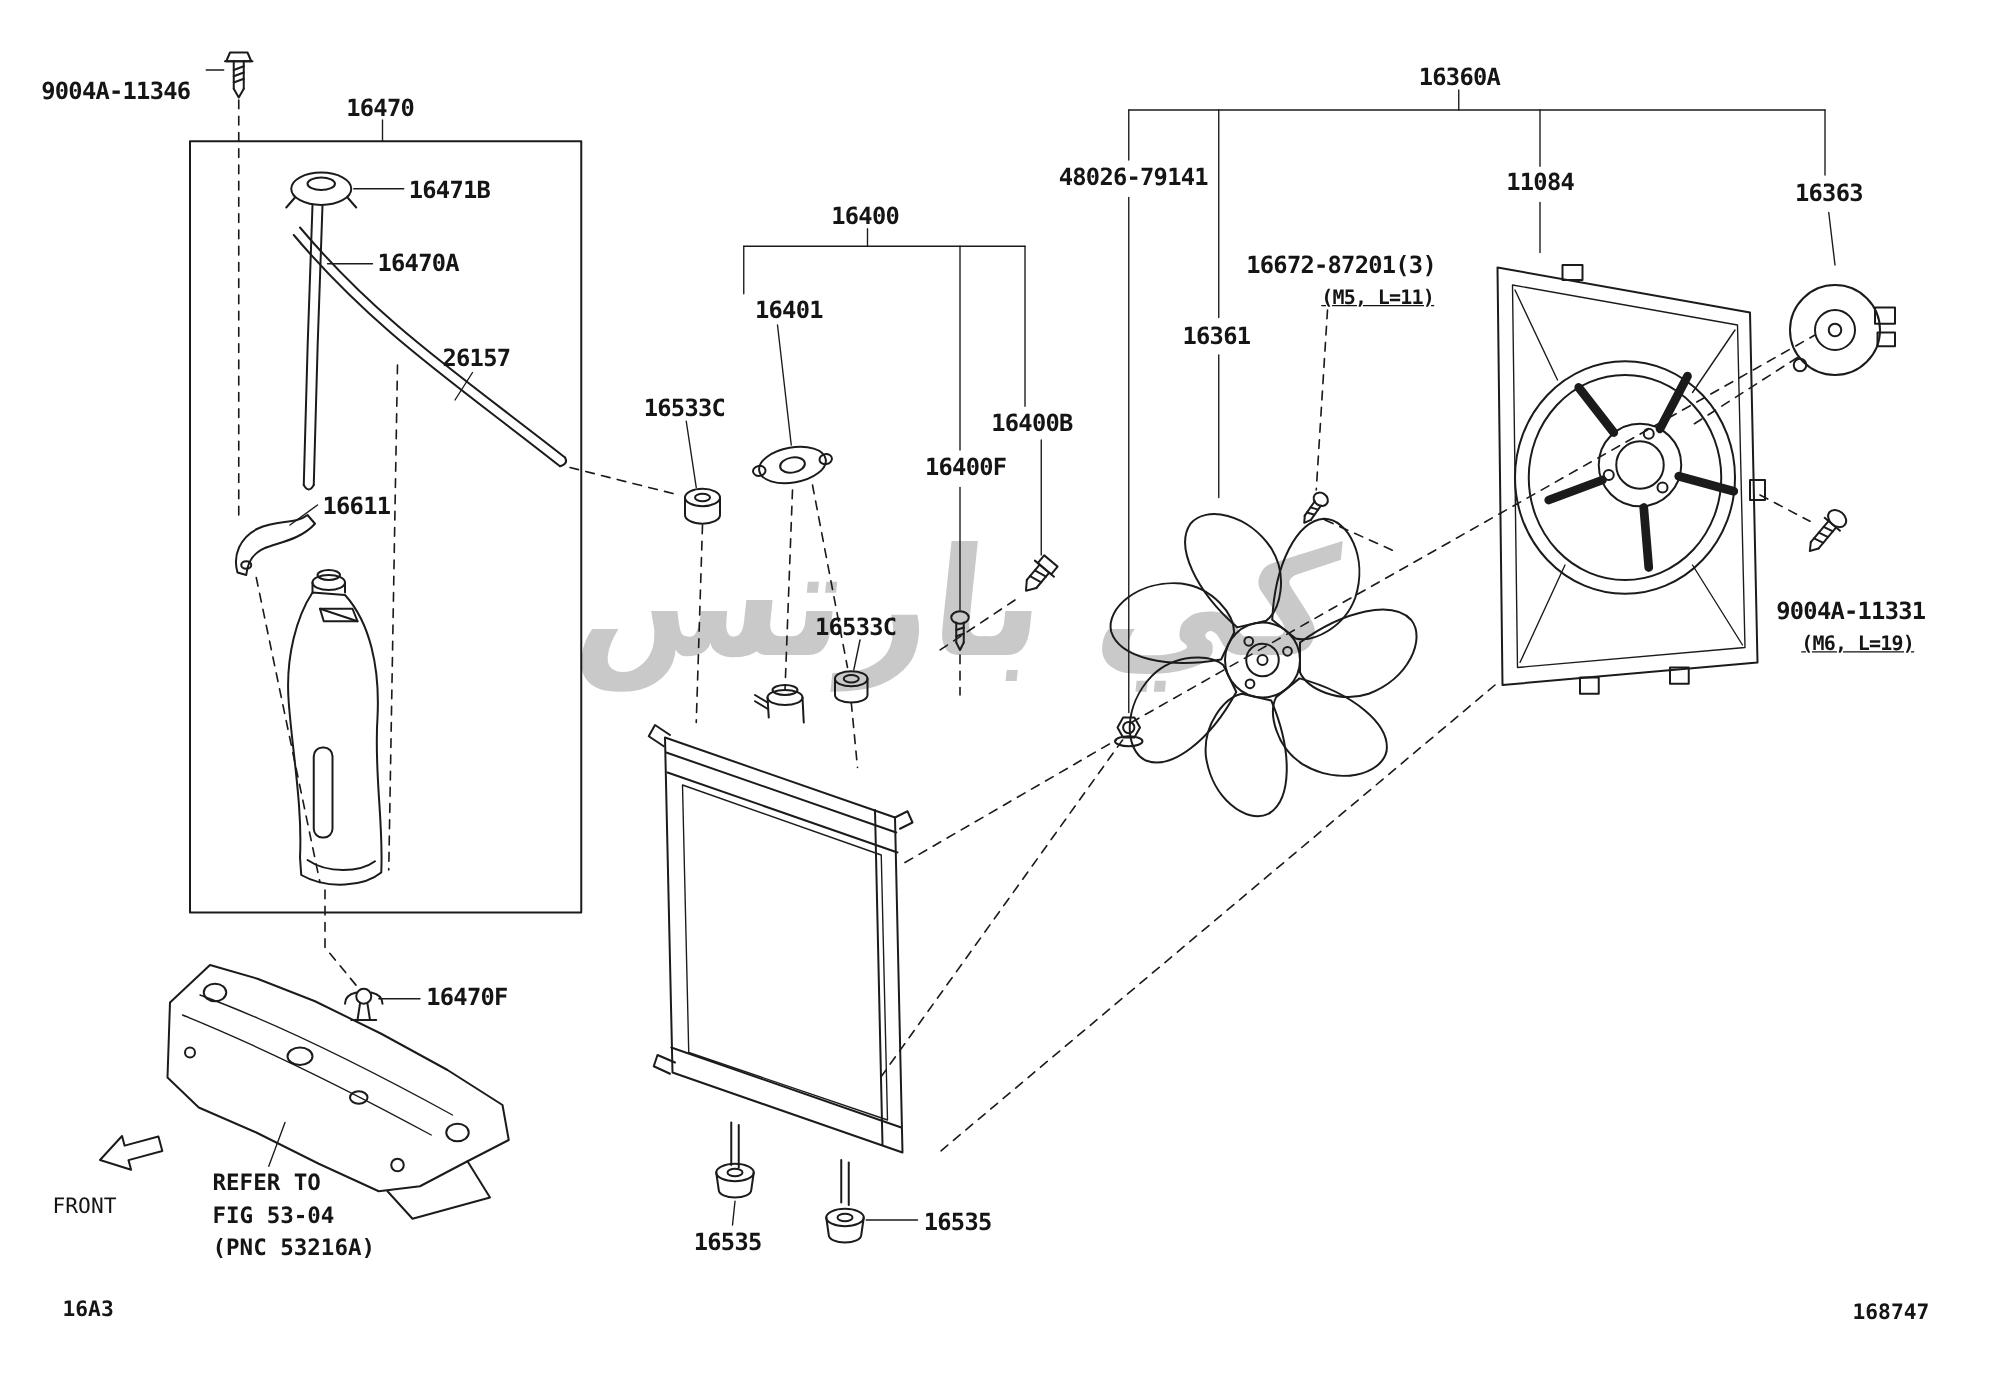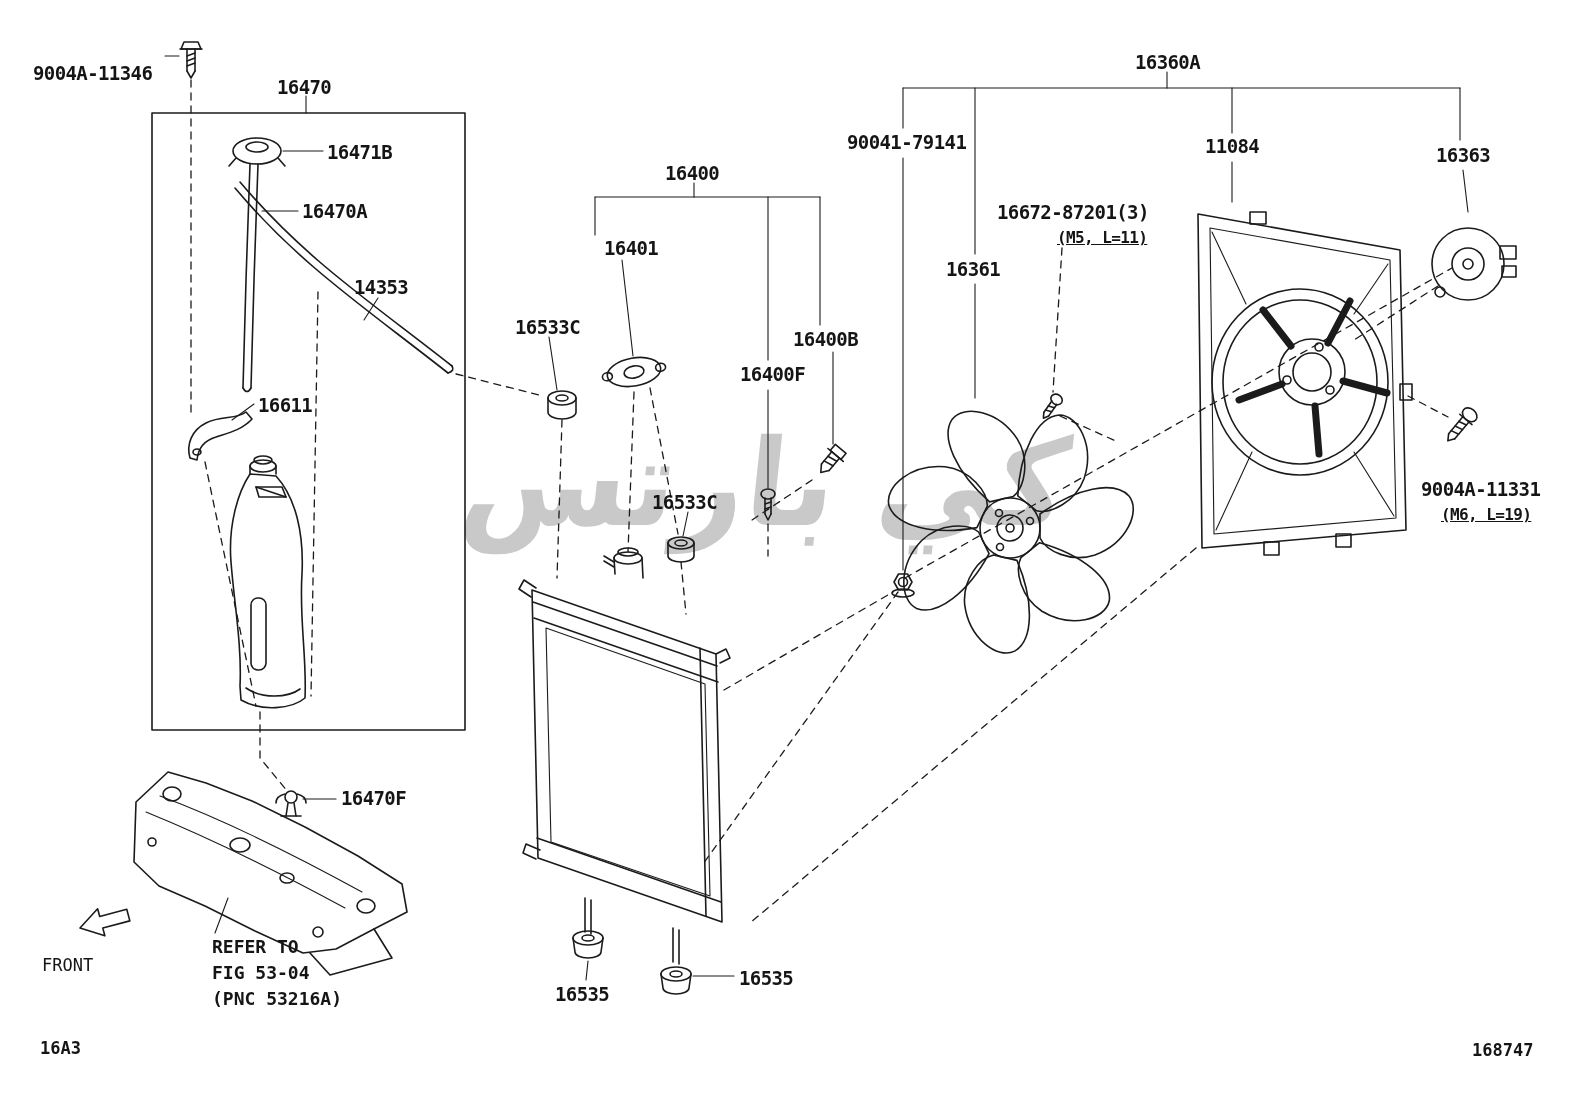--- a/index.html
+++ b/index.html
@@ -5,22 +5,22 @@
   html,body{margin:0;padding:0;background:#fff;}
   #stage{position:relative;width:1592px;height:1099px;background:#fff;overflow:hidden;
          font-family:"DejaVu Sans Mono","Liberation Mono",monospace;color:#151515;}
   #stage svg{position:absolute;left:0;top:0;}
   .ln{stroke:#1b1b1b;stroke-width:1.6;fill:none;stroke-linecap:round;stroke-linejoin:round;}
   .thin{stroke-width:1.1;}
   .dash{stroke-dasharray:7 6;stroke-width:1.3;}
   .spoke{stroke-width:7;}
   .lbl{position:absolute;font-size:19px;font-weight:700;letter-spacing:-0.6px;white-space:nowrap;}
   .sub{font-size:16px;text-decoration:underline;}
-  .corner{position:absolute;font-size:17px;font-weight:700;}
-  .note-line{position:absolute;font-size:18px;font-weight:700;white-space:nowrap;margin-left:42px;}
+  .corner{position:absolute;font-size:17px;font-weight:700;margin-left:10px;}
+  .note-line{position:absolute;font-size:18px;font-weight:700;white-space:nowrap;}
   .front{position:absolute;font-size:17px;font-weight:400;}
   .watermark{position:absolute;left:462px;top:414px;font-size:120px;font-weight:700;
              color:#c9c9c9;font-family:"DejaVu Sans",sans-serif;transform:skewX(-6deg);
              pointer-events:none;}
 </style>
 </head>
 <body>
 
 <div id="stage">
 
@@ -307,29 +307,29 @@
         <path d="M1458,440 L1462,446 L1466,440"></path>
       </g>
 
     </g>
   </svg>
 
   <div class="lbl" style="left:33px;top:62px">9004A-11346</div>
   <div class="lbl" style="left:277px;top:76px">16470</div>
   <div class="lbl" style="left:327px;top:141px">16471B</div>
   <div class="lbl" style="left:302px;top:200px">16470A</div>
-  <div class="lbl" style="left:354px;top:276px">14353</div>
+  <div class="lbl" style="left:354px;top:276px">26157</div>
   <div class="lbl" style="left:258px;top:394px">16611</div>
   <div class="lbl" style="left:665px;top:162px">16400</div>
   <div class="lbl" style="left:604px;top:237px">16401</div>
   <div class="lbl" style="left:515px;top:316px">16533C</div>
   <div class="lbl" style="left:793px;top:328px">16400B</div>
   <div class="lbl" style="left:740px;top:363px">16400F</div>
   <div class="lbl" style="left:652px;top:491px">16533C</div>
-  <div class="lbl" style="left:847px;top:131px">90041-79141</div>
+  <div class="lbl" style="left:847px;top:131px">48026-79141</div>
   <div class="lbl" style="left:1135px;top:51px">16360A</div>
   <div class="lbl" style="left:946px;top:258px">16361</div>
   <div class="lbl" style="left:997px;top:201px">16672-87201(3)</div>
   <div class="lbl sub" style="left:1057px;top:228px">(M5, L=11)</div>
   <div class="lbl" style="left:1205px;top:135px">11084</div>
   <div class="lbl" style="left:1436px;top:144px">16363</div>
   <div class="lbl" style="left:1421px;top:478px">9004A-11331</div>
   <div class="lbl sub" style="left:1441px;top:505px">(M6, L=19)</div>
   <div class="lbl" style="left:341px;top:787px">16470F</div>
   <div class="lbl" style="left:555px;top:983px">16535</div>

